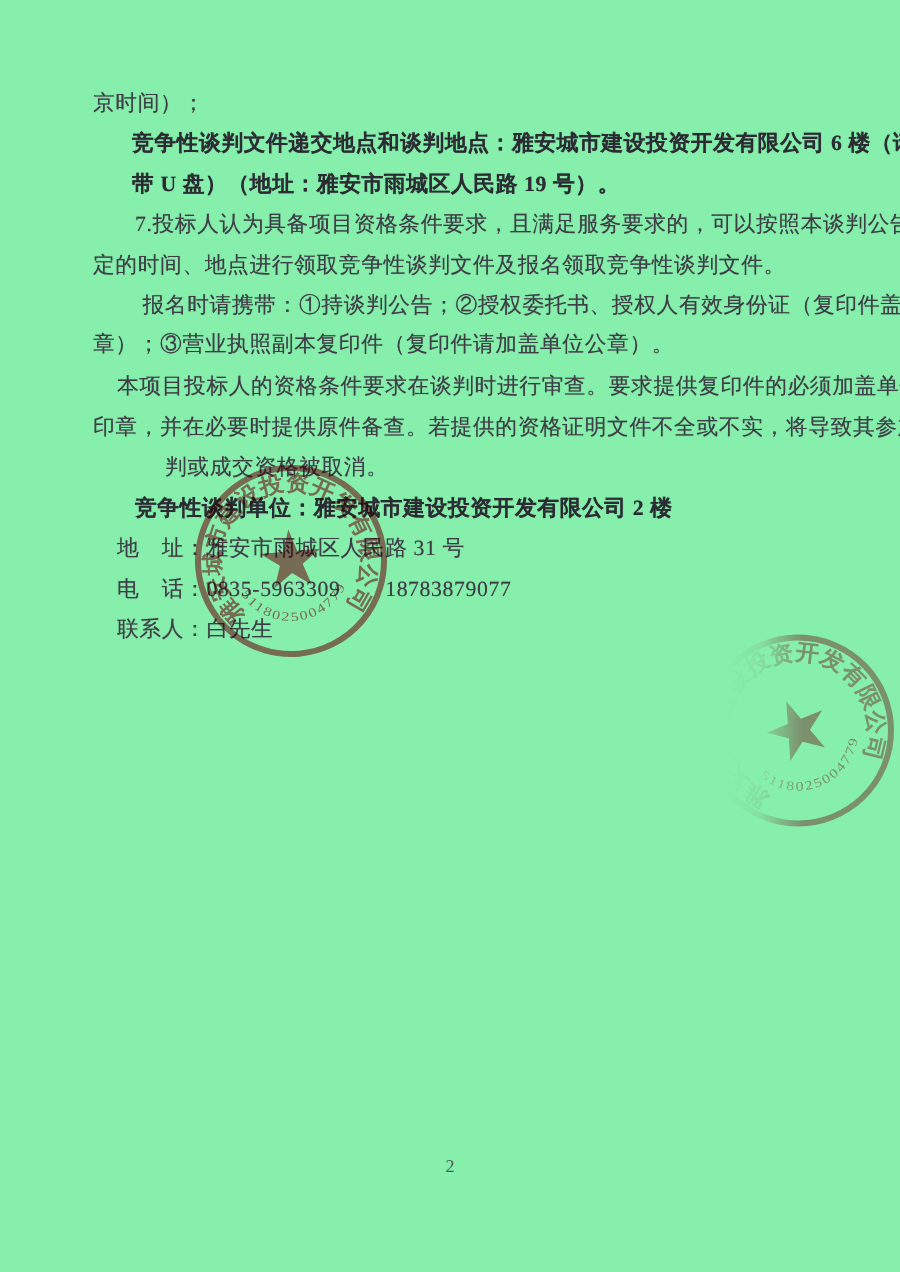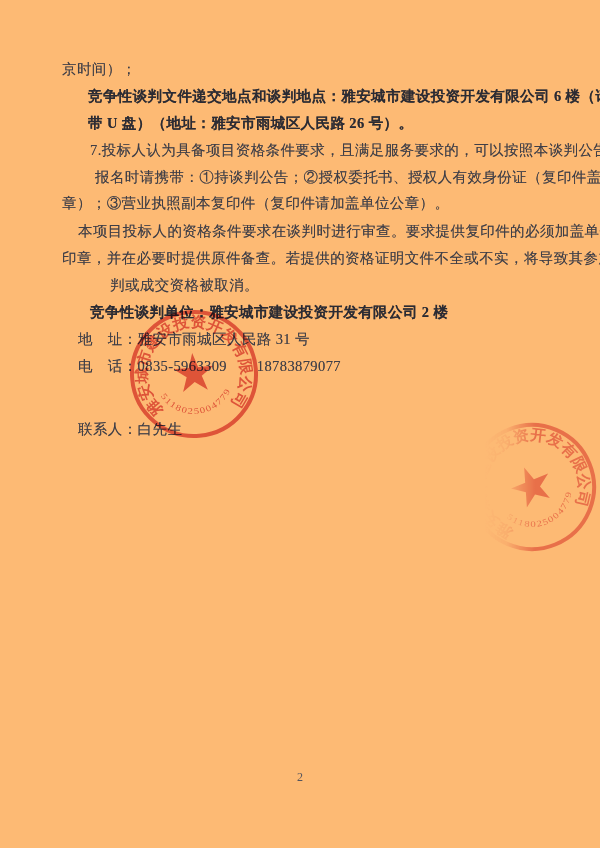--- a/index.html
+++ b/index.html
@@ -1,21 +1,21 @@
 <!DOCTYPE html>
 <html><head>
 <meta charset="utf-8">
 <style>
   html, body { margin: 0; padding: 0; background: #e8e8e8; }
   .page {
     position: relative;
     width: 600px;
     height: 848px;
     margin: 0 auto;
-    background: #fdba74;
+    background: #86efac;
     overflow: hidden;
     font-family: "Liberation Serif", serif;
   }
   .doc-lines {
     position: absolute;
     left: 62px;
     top: 56px;
     width: 480px;
   }
   .doc-line {
@@ -61,31 +61,32 @@
   }
 </style>
 </head>
 <body>
 
 <div class="page">
 
   <div class="doc-lines">
       <div class="doc-line" style="padding-left: 0px;">京时间）；</div>
       <div class="doc-line bold" style="padding-left: 26px;">竞争性谈判文件递交地点和谈判地点：雅安城市建设投资开发有限公司 6 楼（请自</div>
-      <div class="doc-line bold" style="padding-left: 26px;">带 U 盘）（地址：雅安市雨城区人民路 26 号）。</div>
+      <div class="doc-line bold" style="padding-left: 26px;">带 U 盘）（地址：雅安市雨城区人民路 19 号）。</div>
       <div class="doc-line" style="padding-left: 28px;">7.投标人认为具备项目资格条件要求，且满足服务要求的，可以按照本谈判公告规</div>
+      <div class="doc-line" style="padding-left: 0px;">定的时间、地点进行领取竞争性谈判文件及报名领取竞争性谈判文件。</div>
       <div class="doc-line" style="padding-left: 33px;">报名时请携带：①持谈判公告；②授权委托书、授权人有效身份证（复印件盖鲜</div>
       <div class="doc-line" style="padding-left: 0px; font-family: Liberation Mono, monospace;">章）；③营业执照副本复印件（复印件请加盖单位公章）。</div>
       <div class="doc-line" style="padding-left: 16px;">本项目投标人的资格条件要求在谈判时进行审查。要求提供复印件的必须加盖单位</div>
       <div class="doc-line" style="padding-left: 0px;">印章，并在必要时提供原件备查。若提供的资格证明文件不全或不实，将导致其参加谈</div>
       <div class="doc-line" style="padding-left: 0px; margin-left: 48px;">判或成交资格被取消。</div>
       <div class="doc-line bold" style="padding-left: 28px;">竞争性谈判单位：雅安城市建设投资开发有限公司 2 楼</div>
       <div class="doc-line" style="padding-left: 16px;">地　址：雅安市雨城区人民路 31 号</div>
       <div class="doc-line" style="padding-left: 16px;">电　话：0835-5963309　　18783879077</div>
-      <div class="doc-line" style="padding-left: 16px; margin-top: 36px;">联系人：白先生</div>
+      <div class="doc-line" style="padding-left: 16px;">联系人：白先生</div>
     </div>
 
   <div class="page-number">2</div>
 
   <svg class="seal seal-1" width="140" height="140" viewBox="0 0 140 140">
     <defs>
       <path id="arcTop1" d="M 70,117 A 47,47 0 1,1 70,23 A 47,47 0 1,1 70,117" fill="none"></path>
       <path id="arcBot1" d="M 30,70 A 40,40 0 0,0 110,70" fill="none"></path>
     </defs>
     <g transform="rotate(-5 70 70)">

